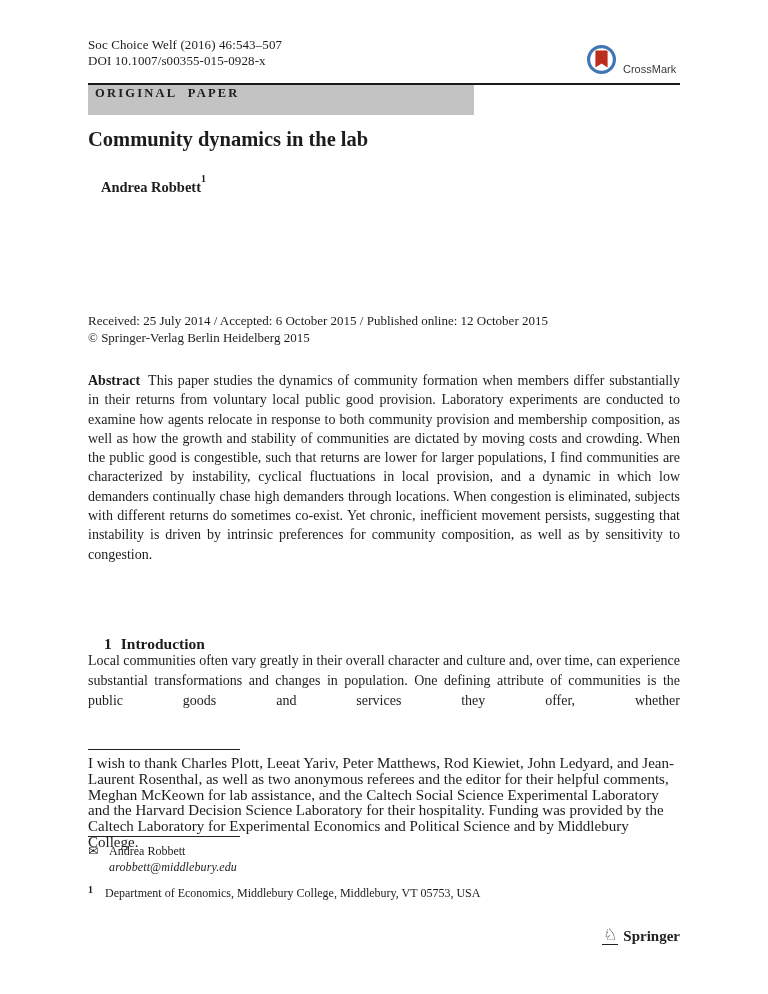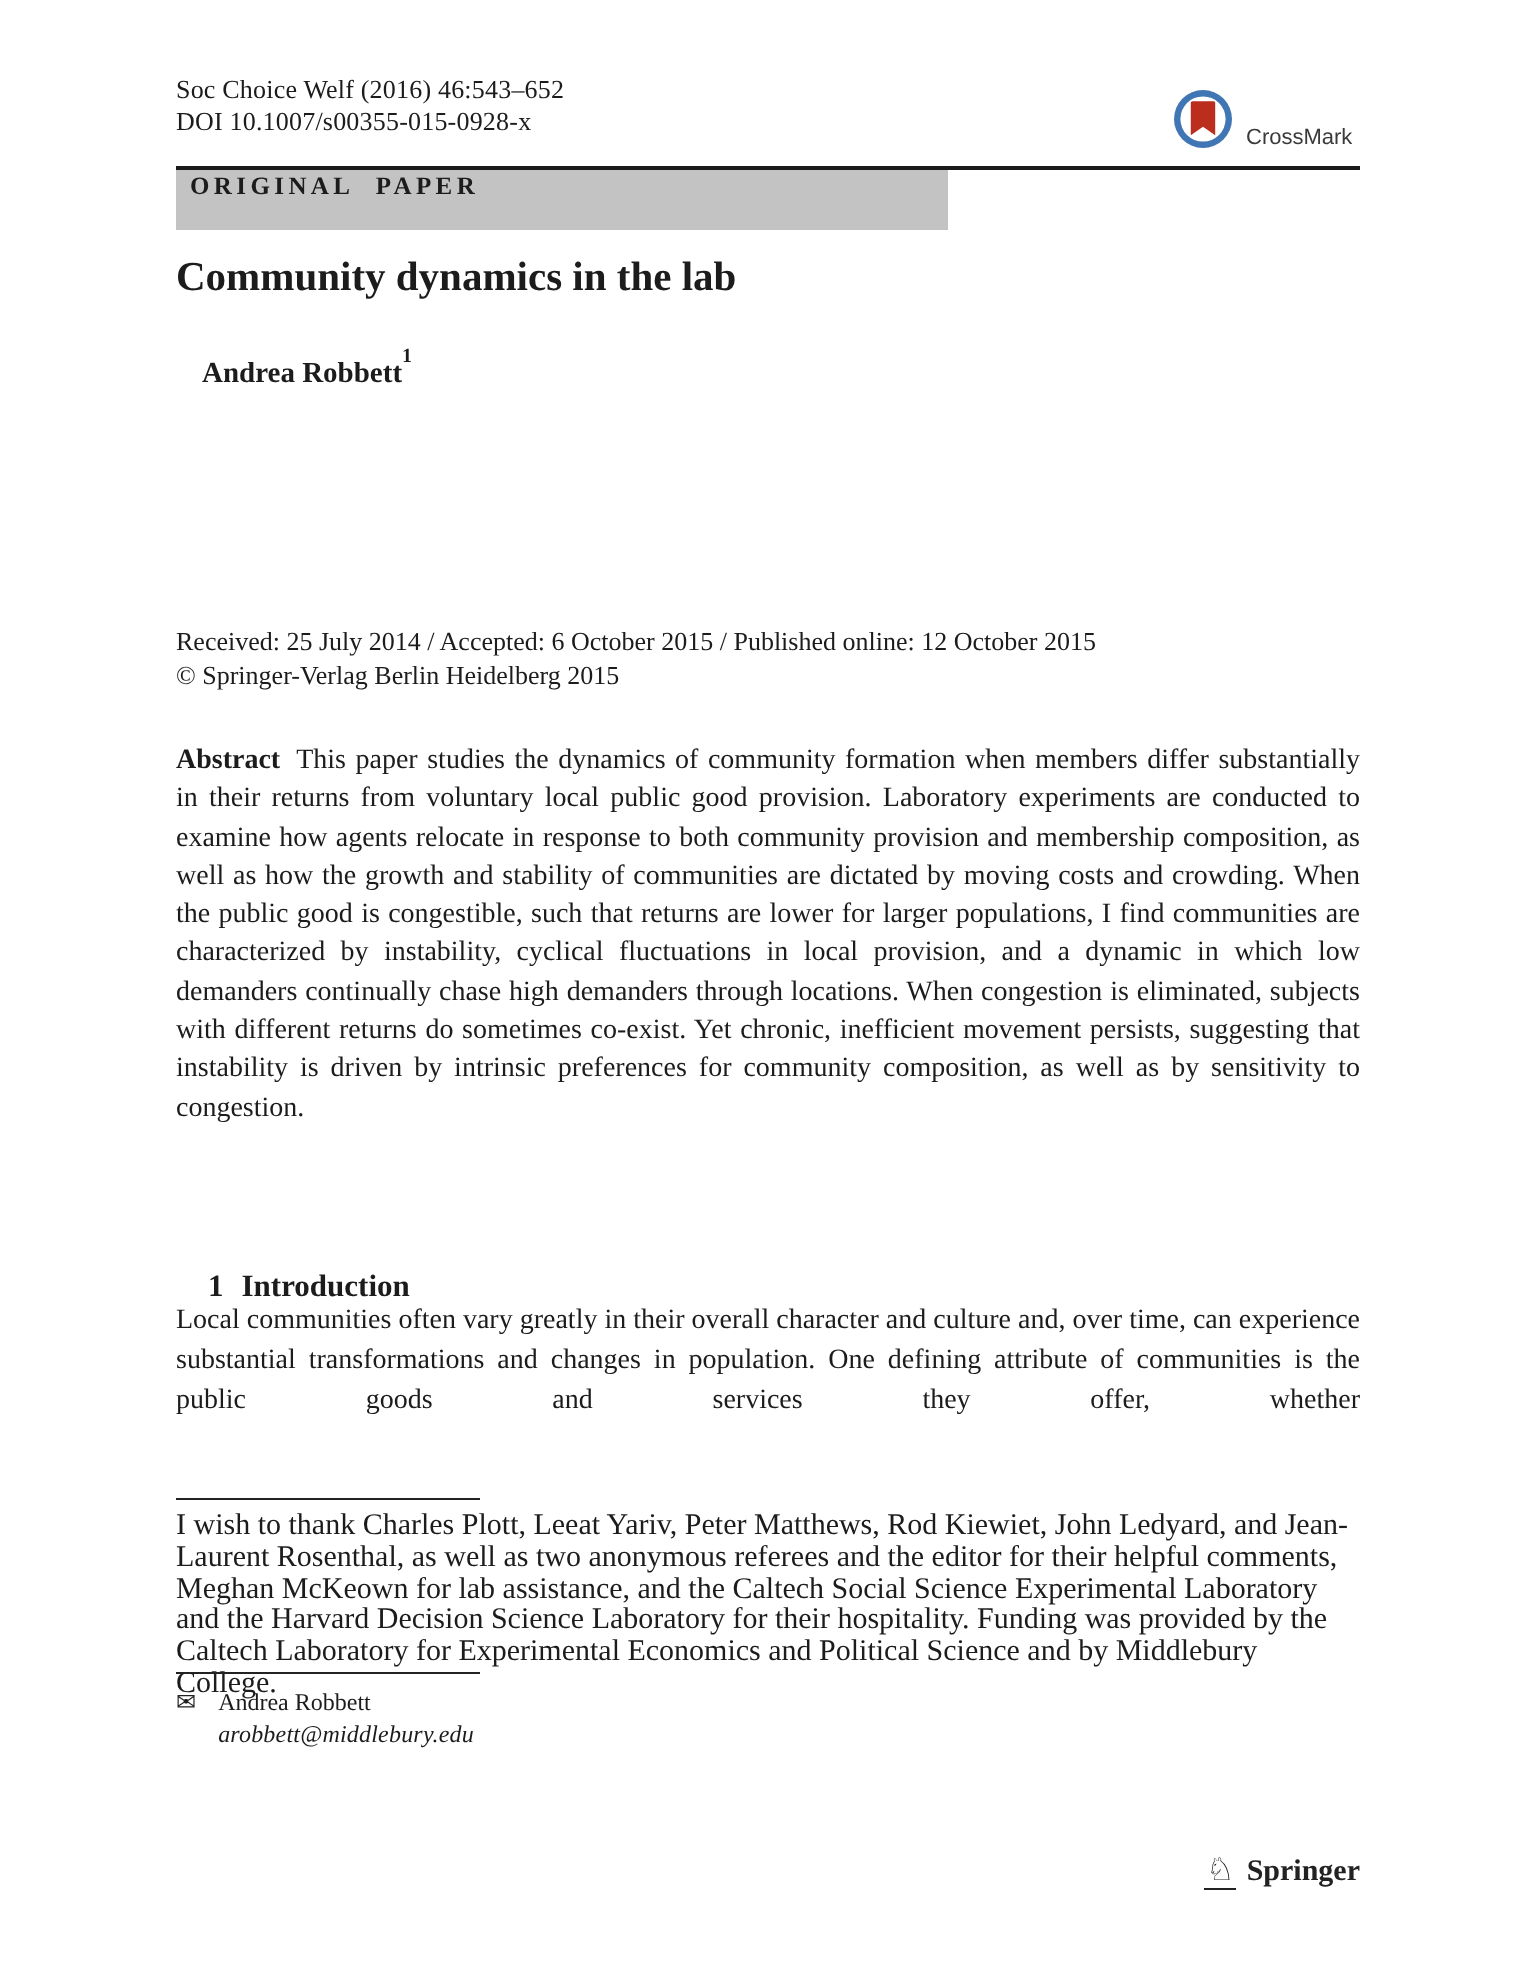--- a/index.html
+++ b/index.html
@@ -59,21 +59,21 @@
     font-family:"DejaVu Sans", sans-serif; font-weight:normal; font-size:16px;
     line-height:1; border-bottom:1.5px solid #222; padding:0 1px 1px 1px;
   }
 </style>
 </head>
 <body>
 
 <div class="page">
 
   <div class="abs citation">
-    <div>Soc Choice Welf (2016) 46:543–652</div>
+    <div>Soc Choice Welf (2016) 46:543–507</div>
     <div>DOI 10.1007/s00355-015-0928-x</div>
   </div>
 
   <div class="crossmark">
     <span style="display:inline-flex;">
       <svg width="31" height="31" viewBox="0 0 31 31" aria-hidden="true">
         <circle cx="15.5" cy="15.5" r="14.5" fill="#4076b4"></circle>
         <circle cx="15.5" cy="15.5" r="11.3" fill="#ffffff"></circle>
         <path d="M10.2 6.6 q-0.8 0 -0.8 0.8 v16.2 l6.1 -4.2 6.1 4.2 v-16.2 q0 -0.8 -0.8 -0.8 z" fill="#bb2d1d"></path>
       </svg>
@@ -108,19 +108,22 @@
 
   <div class="abs fn-rule fn-rule-2"></div>
   <div class="abs contact">
     <span class="env">✉</span>
     <span>
       <div>Andrea Robbett</div>
       <div class="contact-email">arobbett@middlebury.edu</div>
     </span>
   </div>
 
+  <div class="abs affiliation">
+    <span class="aff-sup">1</span><span class="aff-text">Department of Economics, Middlebury College, Middlebury, VT 05753, USA</span>
+  </div>
 
   <div class="springer">
     <span class="horse">♘</span>
     <span>Springer</span>
   </div>
 
 </div>
 
 </body></html>

